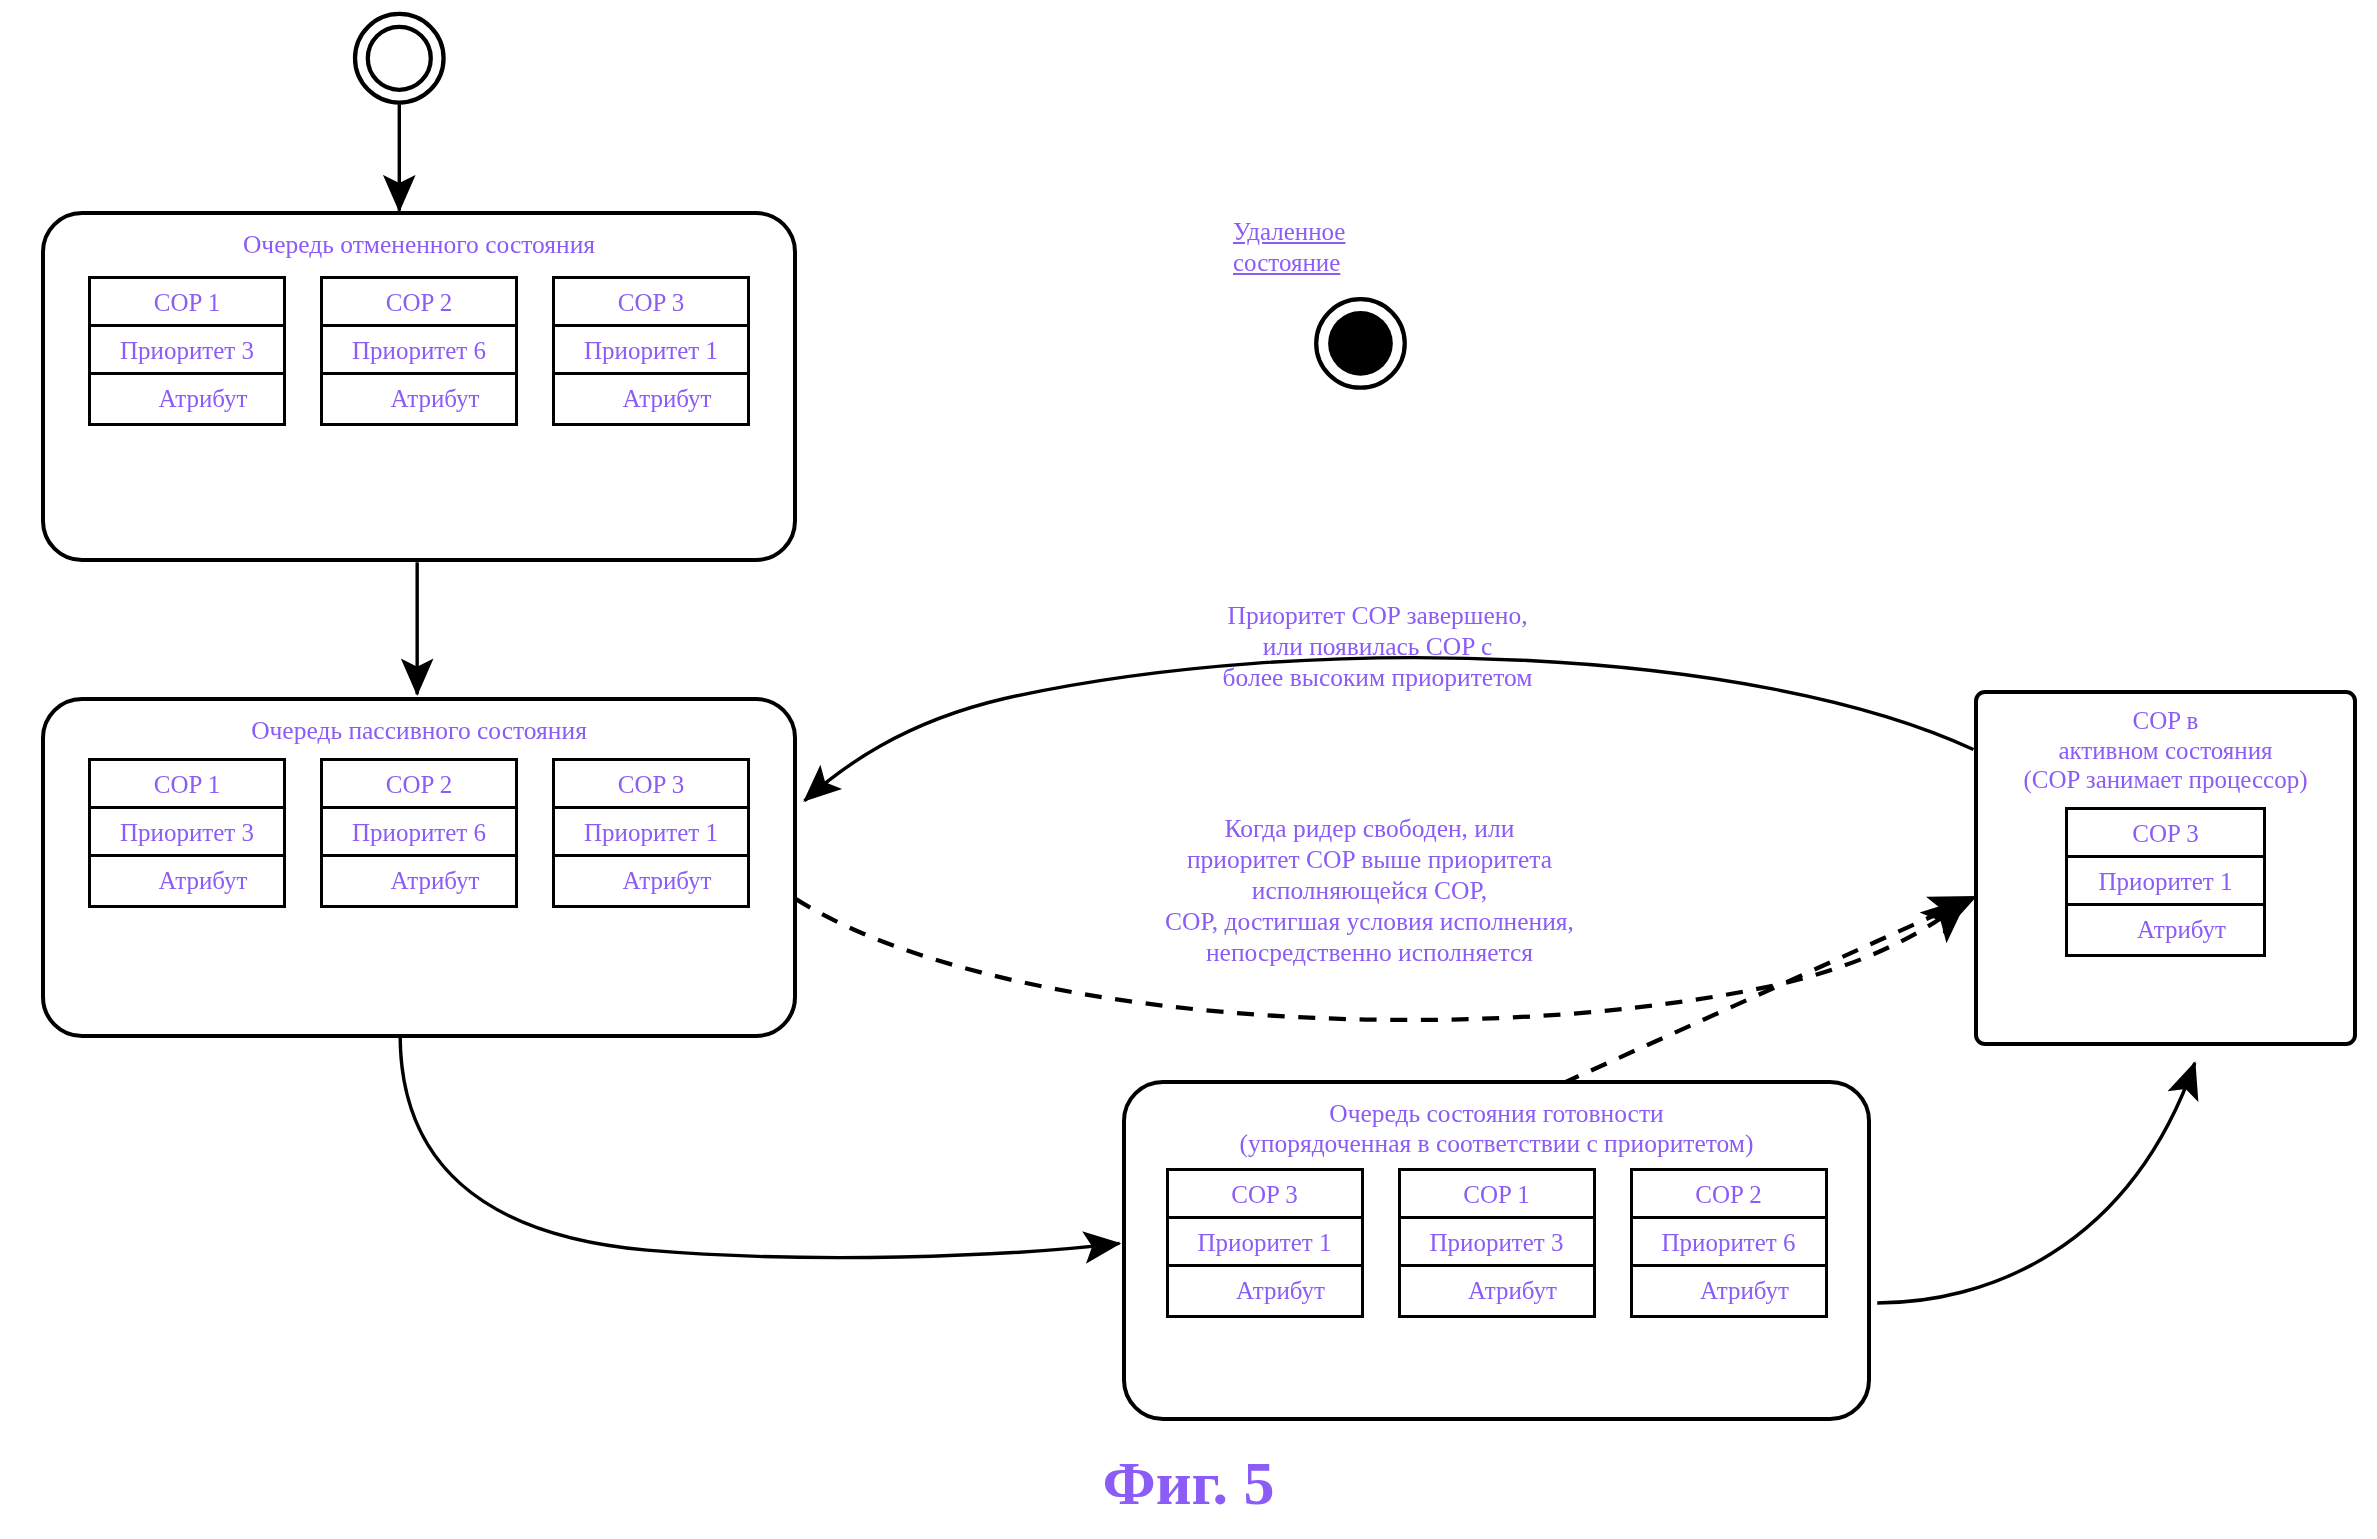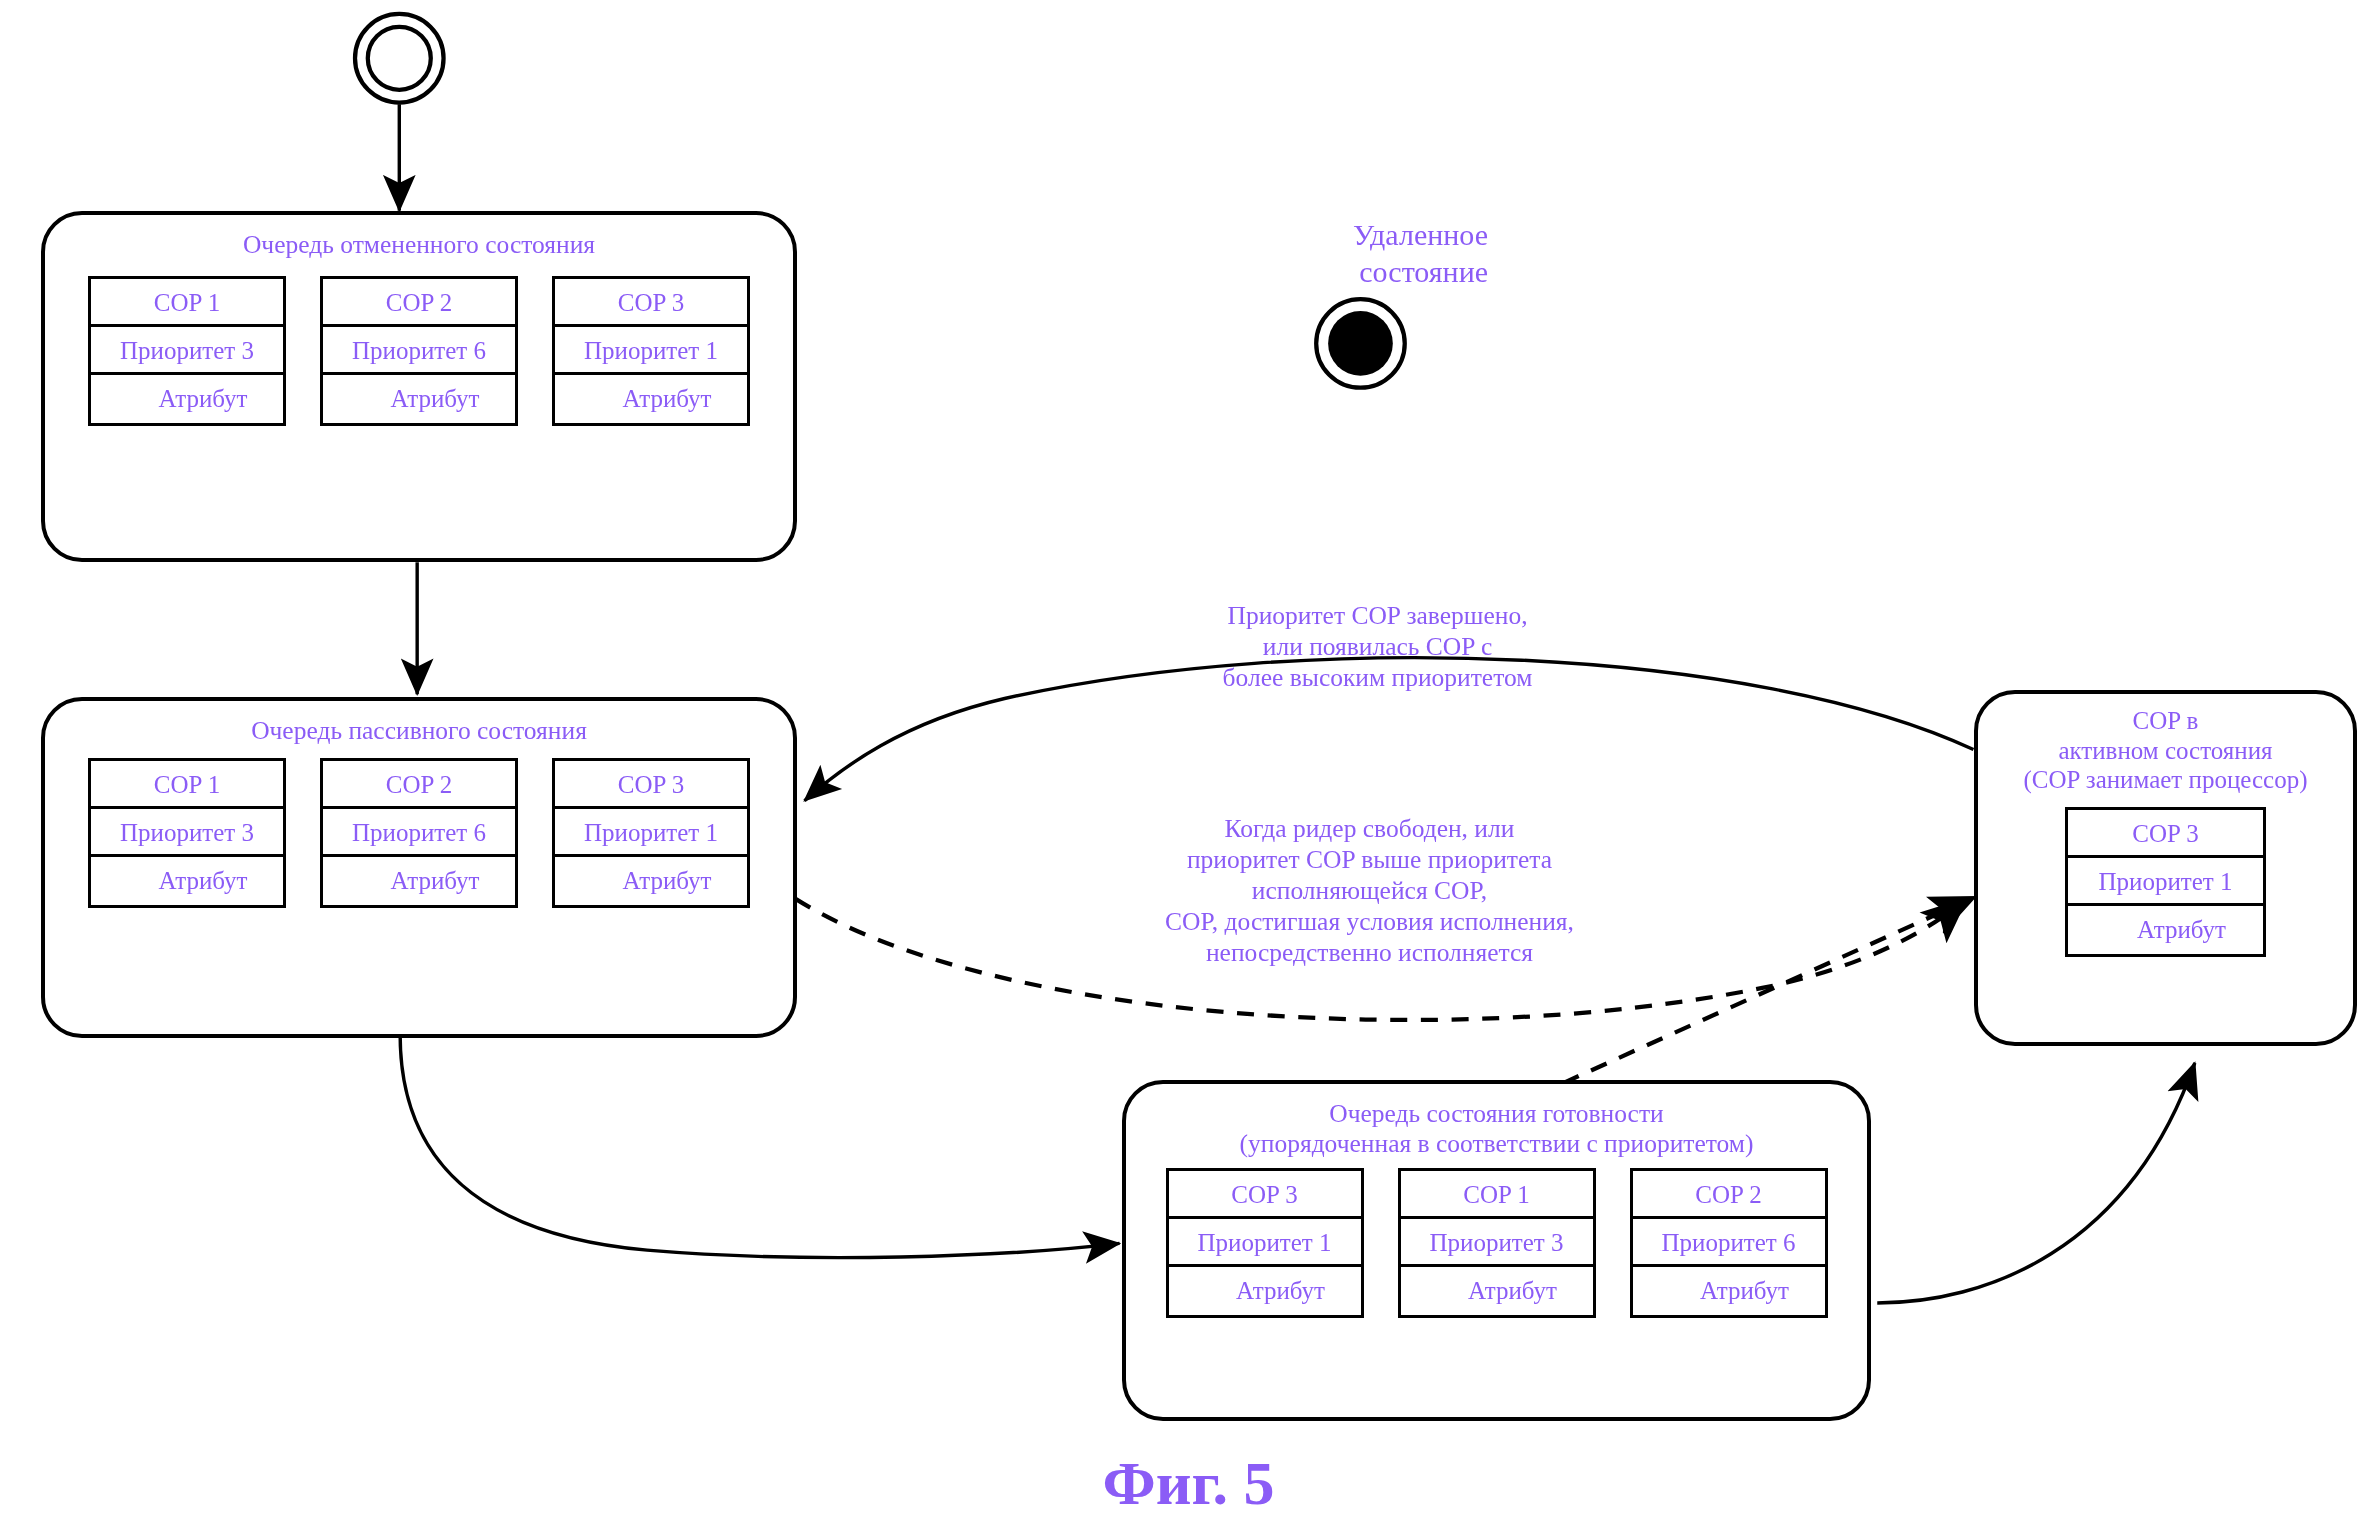--- a/index.html
+++ b/index.html
@@ -94,24 +94,25 @@
   }
   .caption {
     position: absolute;
     font-size: 62px;
     font-weight: bold;
     text-align: center;
     white-space: nowrap;
   }
   .final-label {
     position: absolute;
-    text-align: right;
-    font-size: 30px;
+    text-align: left;
+    font-size: 25px;
     line-height: 1.22;
     white-space: pre-line;
+    text-decoration: underline;
   }
 </style>
 </head>
 <body>
 
 <div id="page">
 
   <svg class="layer" viewBox="0 0 2792 1808">
     <defs>
       <marker id="arrowhead" markerWidth="13" markerHeight="13" refX="10.5" refY="5.2" orient="auto" markerUnits="strokeWidth">
@@ -204,21 +205,21 @@
         <div class="cop-cell">Атрибут</div>
       </div>
       <div class="cop-card">
         <div class="cop-cell">COP 2</div>
         <div class="cop-cell">Приоритет 6</div>
         <div class="cop-cell">Атрибут</div>
       </div>
     </div>
   </div>
 
-  <div class="queue" style="left:1974px; top:690px; width:383px; height:356px;">
+  <div class="queue" style="left:1974px; top:690px; width:383px; height:356px;border-radius:11px;">
     <div class="queue-title" style="font-size:25px; padding-top:12px;">COP в
 активном состояния
 (COP занимает процессор)</div>
     <div class="card-row" style="margin-top:12px;">
       <div class="cop-card" style="width:201px;">
         <div class="cop-cell">COP 3</div>
         <div class="cop-cell">Приоритет 1</div>
         <div class="cop-cell">Атрибут</div>
       </div>
     </div>

